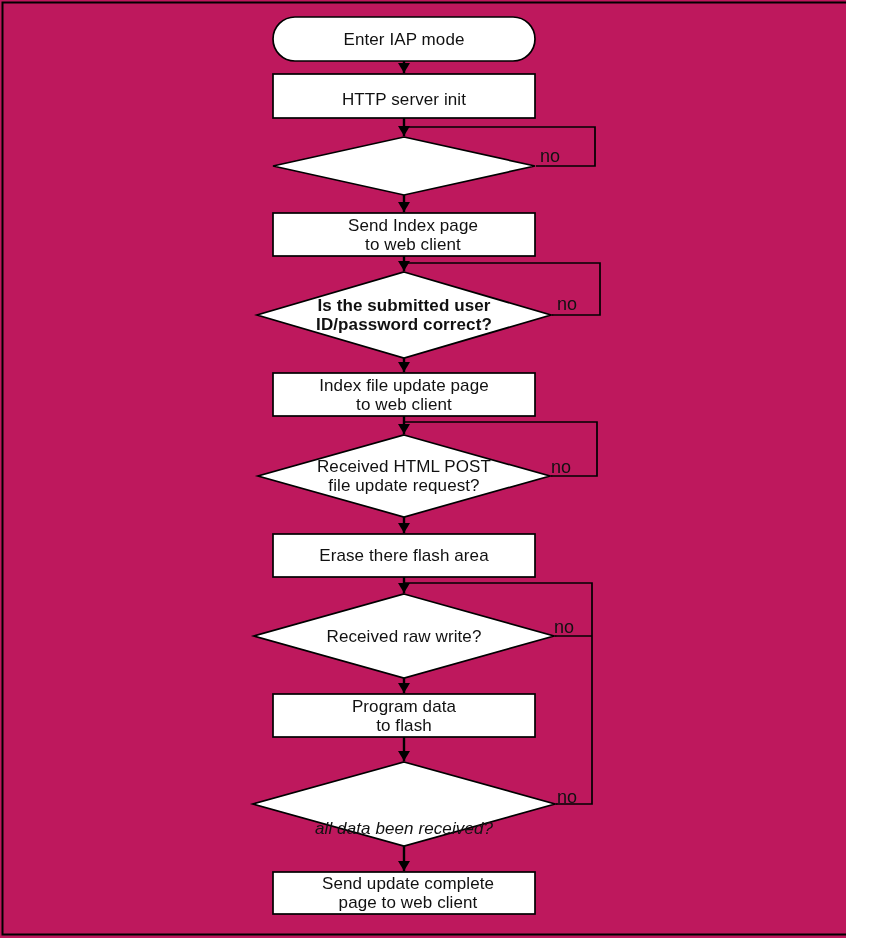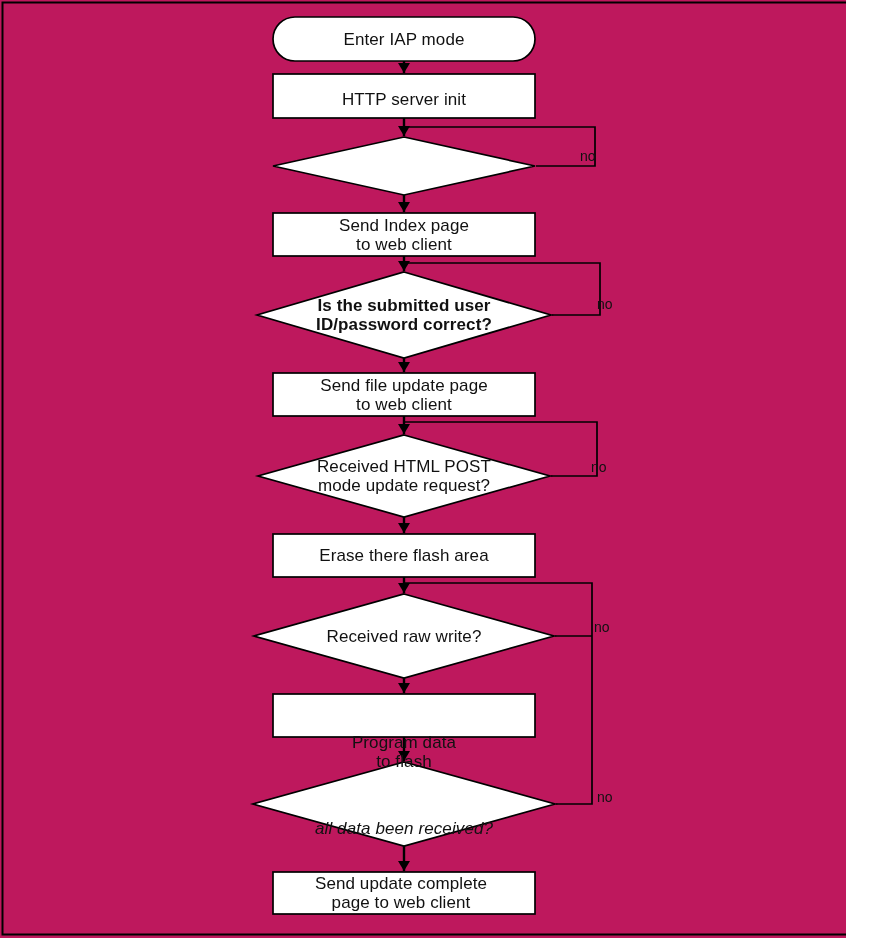--- a/index.html
+++ b/index.html
@@ -27,23 +27,22 @@
     align-items: center;
     justify-content: center;
     text-align: center;
     white-space: pre-line;
     font-size: 17px;
     line-height: 19px;
     letter-spacing: 0.1px;
   }
   .no-label {
     position: absolute;
-    font-size: 14px;
+    font-size: 18px;
     line-height: 17px;
-    margin-left: 40px;
   }
 </style>
 </head>
 <body>
 
 <div id="stage">
 
   <svg id="flow-svg" width="870" height="938" viewBox="0 0 870 938">
     <defs>
       <marker id="arrow" markerWidth="13" markerHeight="14" refX="10" refY="7" orient="auto" markerUnits="userSpaceOnUse">
@@ -86,34 +85,34 @@
       <rect x="273" y="534" width="262" height="43"></rect>
       <polygon points="404,594 554,636 404,678 254,636"></polygon>
       <rect x="273" y="694" width="262" height="43"></rect>
       <polygon points="404,762 555,804 404,846 253,804"></polygon>
       <rect x="273" y="872" width="262" height="42"></rect>
     </g>
   </svg>
 
   <div class="node-label" style="left:273px; top:17px;  width:262px; height:44px;">Enter IAP mode</div>
   <div class="node-label" style="left:273px; top:59px;  width:262px; height:44px;margin-top:18px;">HTTP server init</div>
-  <div class="node-label" style="left:273px; top:213px; width:262px; height:43px;">Send Index page
+  <div class="node-label" style="left:282px; top:213px; width:262px; height:43px;">Send Index page
 to web client</div>
   <div class="node-label" style="left:257px; top:272px; width:294px; height:86px;font-weight:bold;">Is the submitted user
 ID/password correct?</div>
-  <div class="node-label" style="left:273px; top:373px; width:262px; height:43px;">Send file update page
+  <div class="node-label" style="left:273px; top:373px; width:262px; height:43px;">Index file update page
 to web client</div>
   <div class="node-label" style="left:258px; top:435px; width:292px; height:82px;">Received HTML POST
-mode update request?</div>
+file update request?</div>
   <div class="node-label" style="left:273px; top:534px; width:262px; height:43px;">Erase there flash area</div>
   <div class="node-label" style="left:254px; top:594px; width:300px; height:84px;">Received raw write?</div>
-  <div class="node-label" style="left:273px; top:694px; width:262px; height:43px;margin-top:36px;">Program data
+  <div class="node-label" style="left:273px; top:694px; width:262px; height:43px;">Program data
 to flash</div>
   <div class="node-label" style="left:253px; top:786px; width:302px; height:84px;font-style:italic;">all data been received?</div>
-  <div class="node-label" style="left:270px; top:872px; width:262px; height:42px;">Send update complete
+  <div class="node-label" style="left:277px; top:872px; width:262px; height:42px;">Send update complete
 page to web client</div>
 
   <div class="no-label" style="left:540px; top:148px;">no</div>
   <div class="no-label" style="left:557px; top:296px;">no</div>
   <div class="no-label" style="left:551px; top:459px;">no</div>
   <div class="no-label" style="left:554px; top:619px;">no</div>
   <div class="no-label" style="left:557px; top:789px;">no</div>
 
 </div>
 

